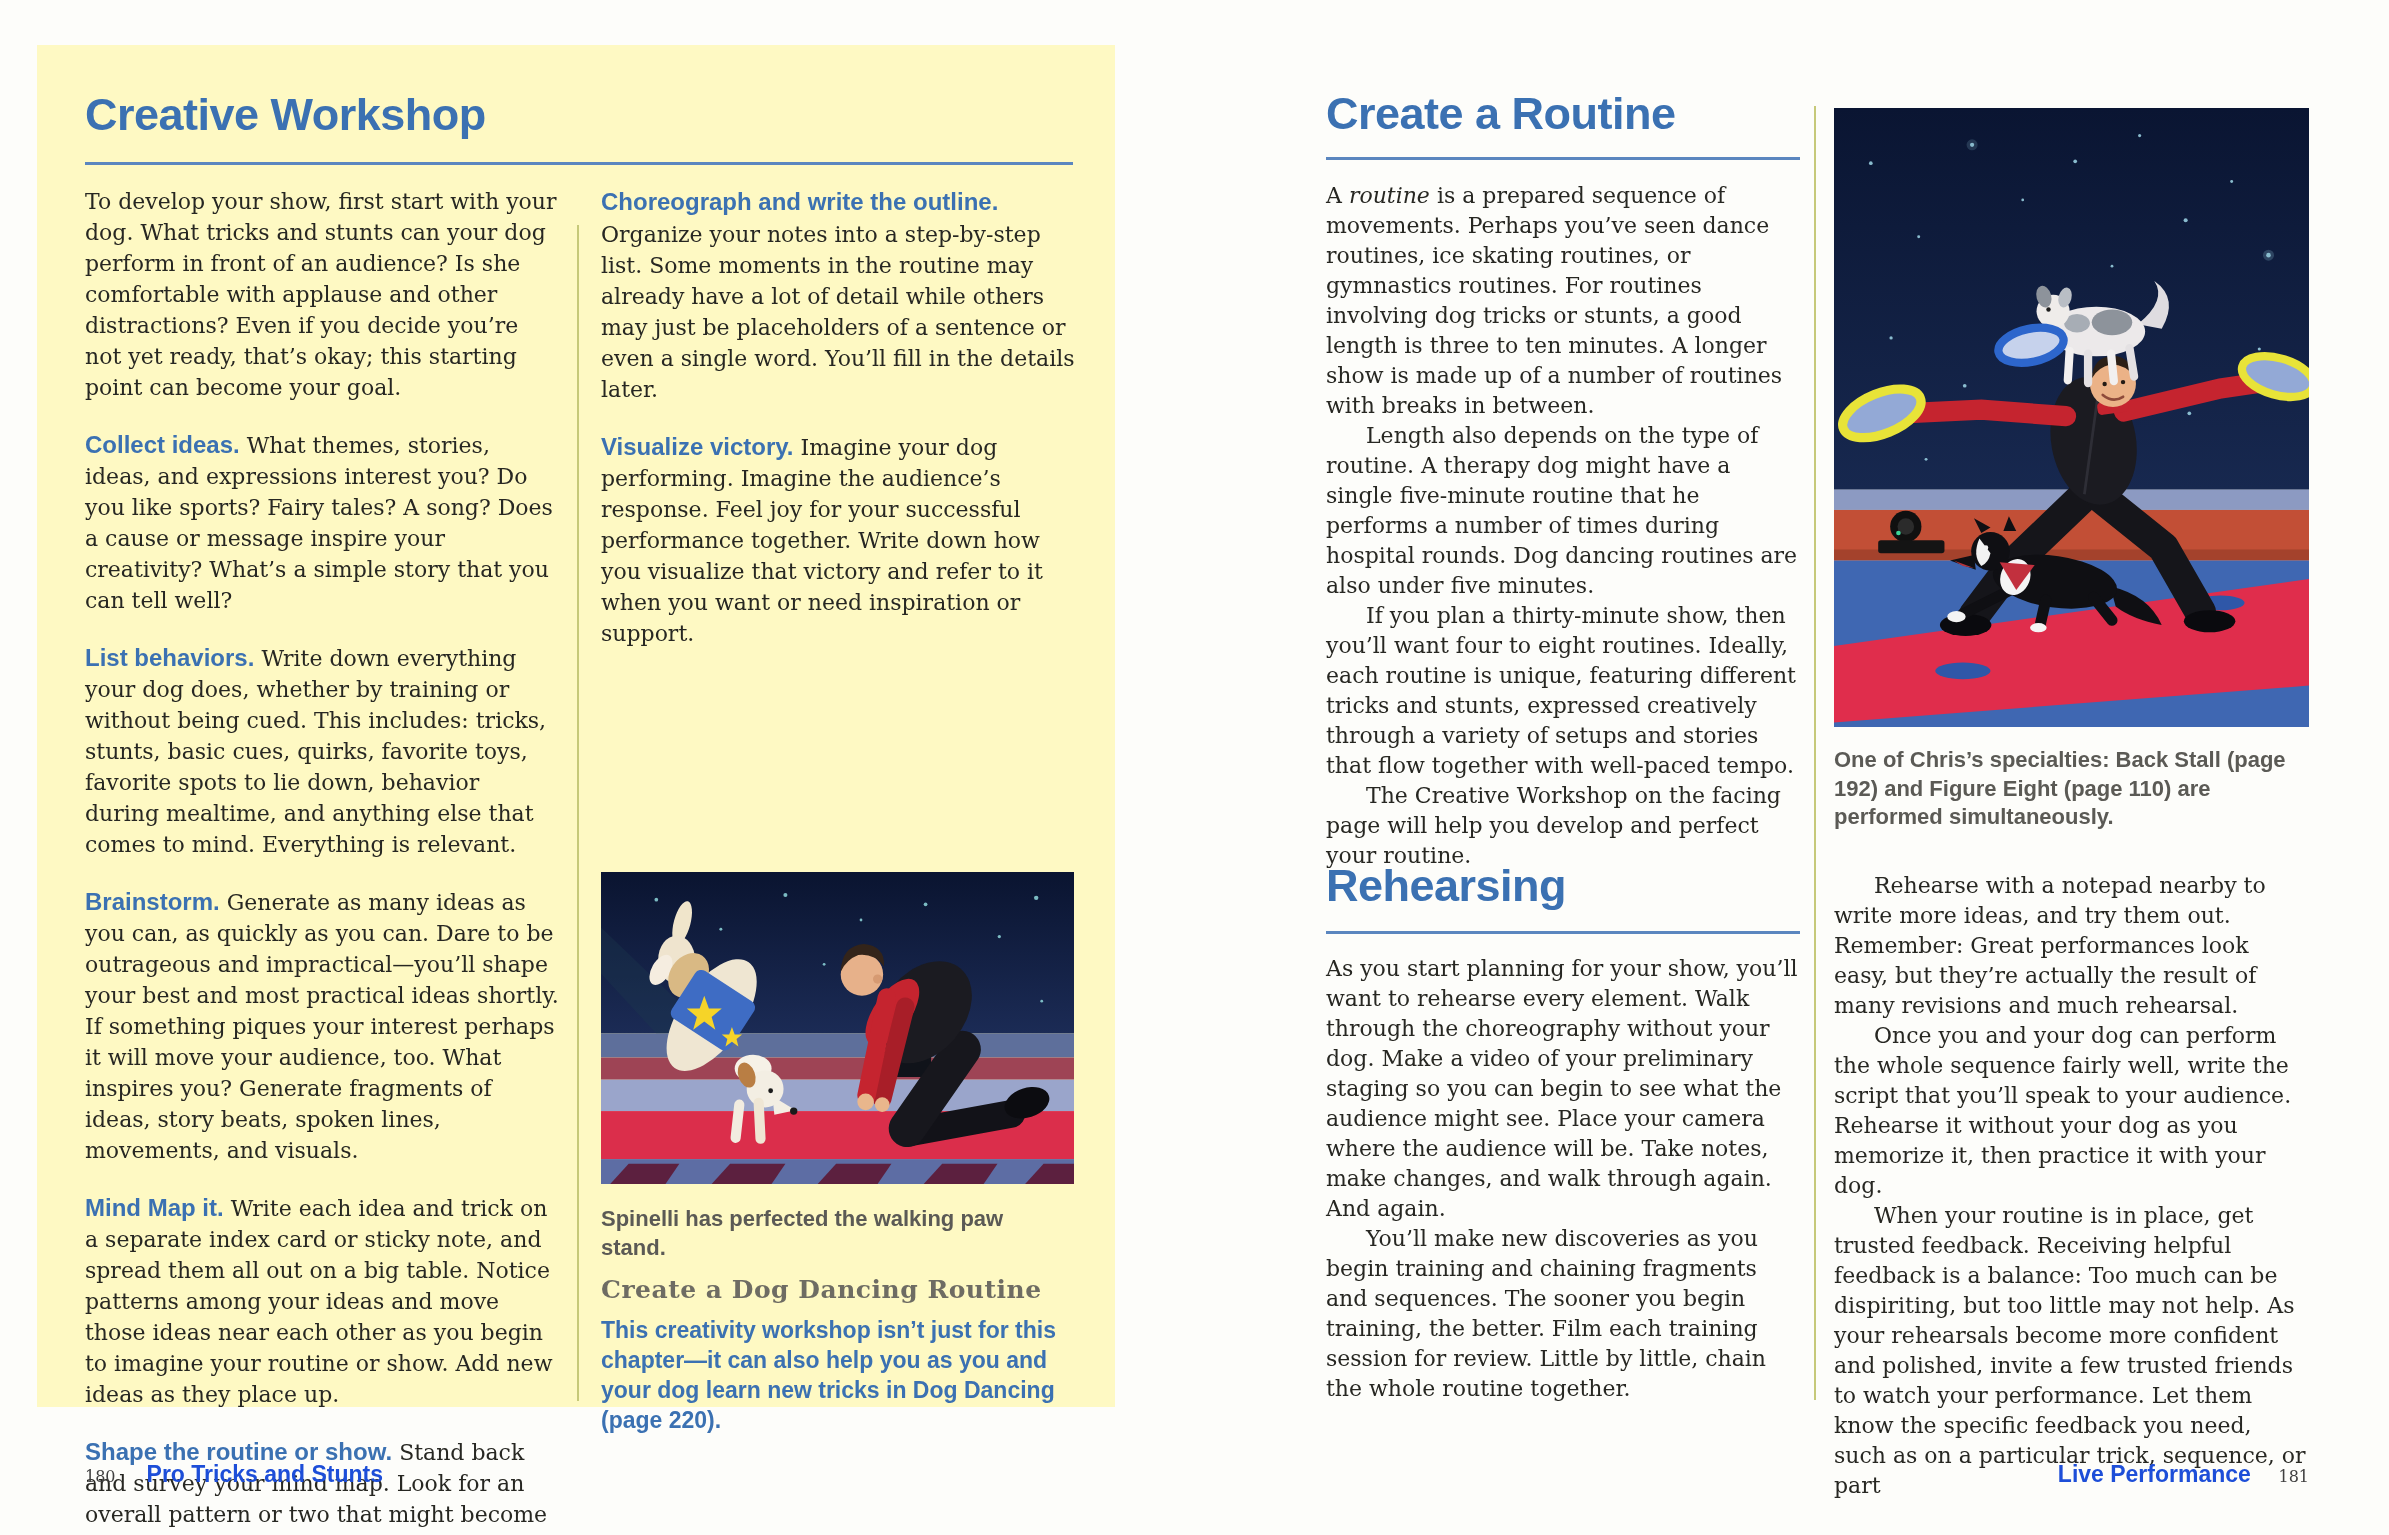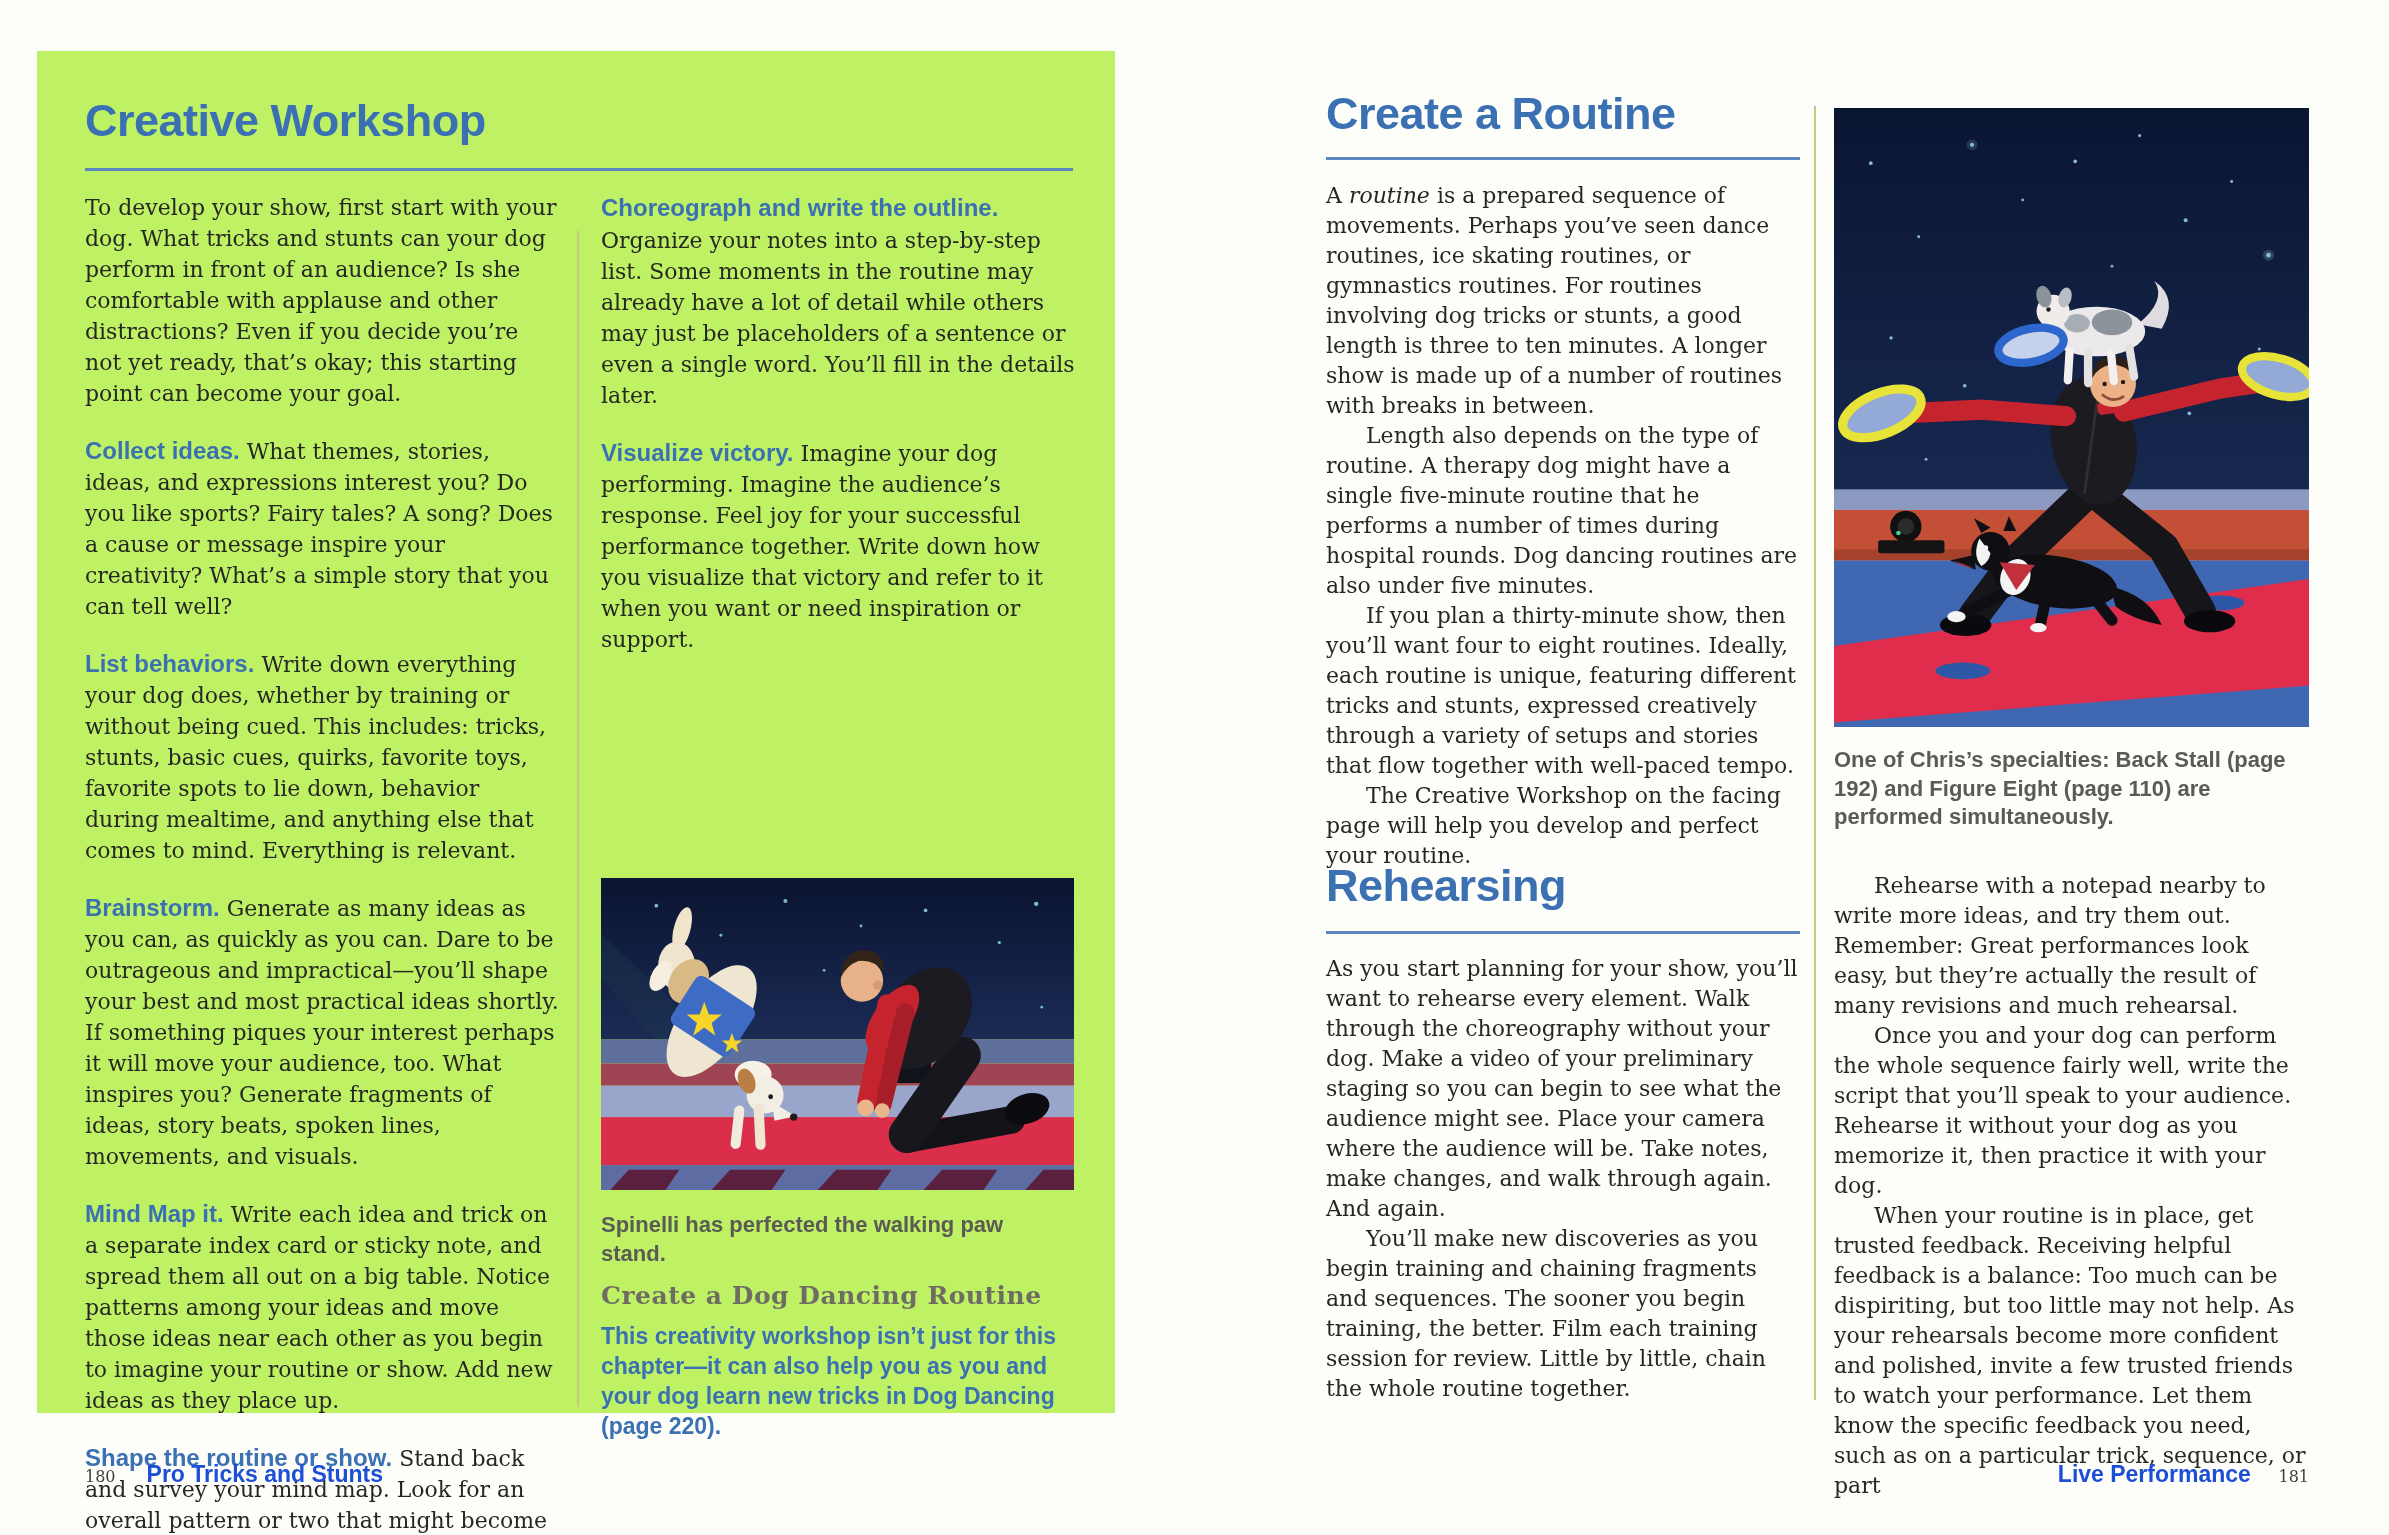--- a/index.html
+++ b/index.html
@@ -59,22 +59,22 @@
     font-family:"Liberation Sans", sans-serif;
     font-size:23px;
     white-space:nowrap;
   }
   .f-num{color:#404040;font-family:"DejaVu Serif",serif;font-size:16px;}
   .f-section{color:#1d4ed8;font-weight:700;}
   .footer-left .f-section{margin-left:31px;}
   .footer-right .f-num{margin-left:27.6px;}
   
   #left-panel{
-    position:absolute;left:37px;top:51px;width:1078px;height:1362px;
-    background:#bef264;
+    position:absolute;left:37px;top:45px;width:1078px;height:1362px;
+    background:#fef9c3;
   }
   .lp-title{left:48px;top:44px;}
   .lp-rule{left:48px;top:117px;width:988px;}
   .lp-col1{left:48px;top:141px;width:475px;}
   .lp-divider{left:540px;top:180px;height:1176px;}
   .lp-col2{left:564px;top:141px;width:475px;}
   .lp-photo{left:564px;top:827px;width:473px;height:312px;}
   .lp-caption{left:564px;top:1160px;width:473px;}
   .callout-title{
     position:absolute;left:564px;top:1230px;width:473px;

